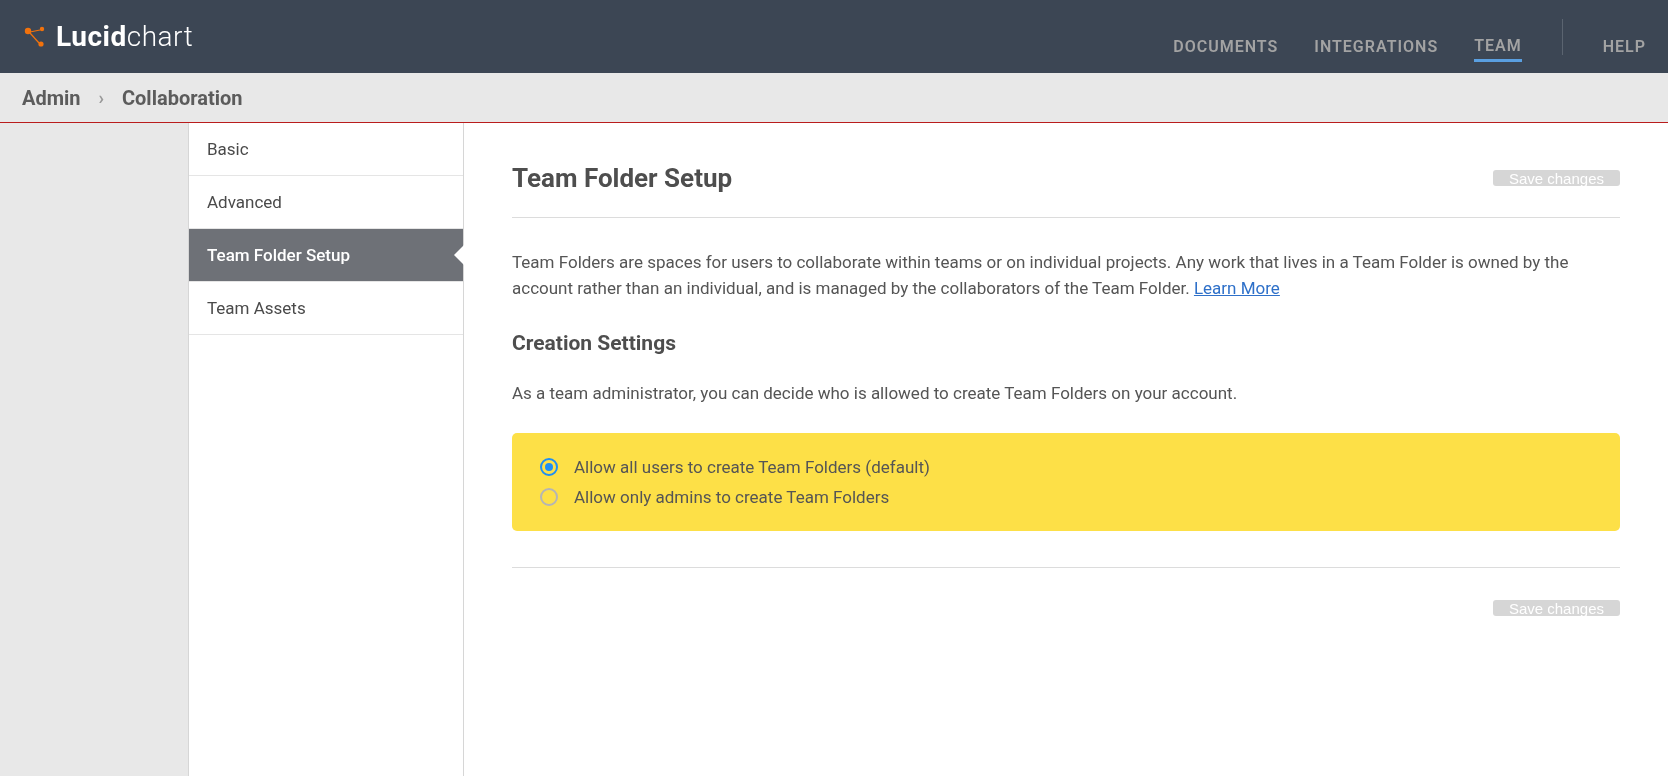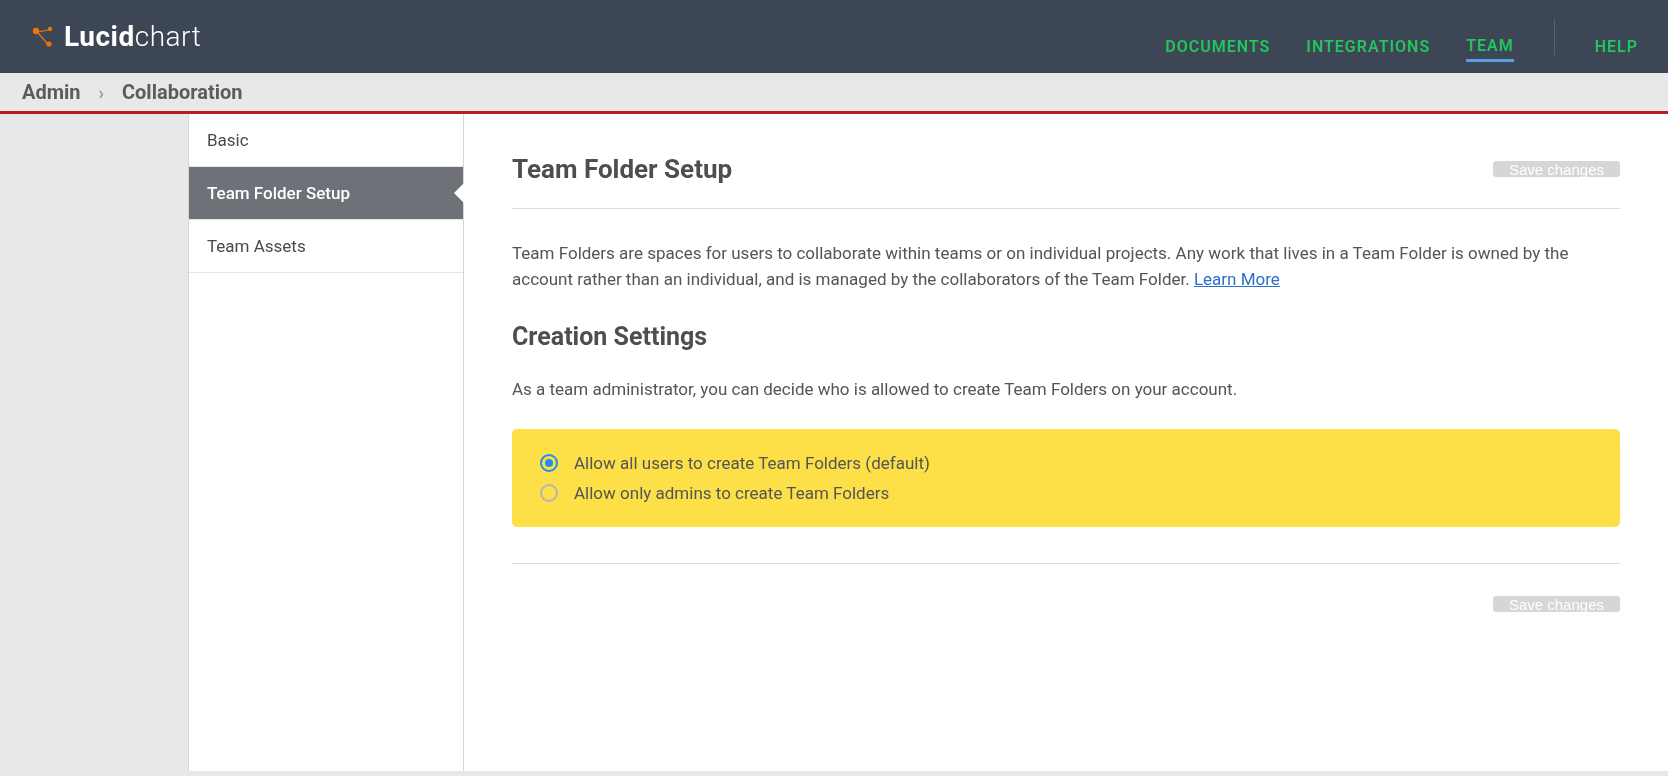--- a/index.html
+++ b/index.html
@@ -13,21 +13,21 @@
       width: 1668px;
       height: 776px;
       overflow: hidden;
     }
     .topbar {
       background: #3C4654;
       height: 73px;
       display: flex;
       align-items: center;
       justify-content: space-between;
-      padding: 0 30px;
+      padding: 0 22px;
     }
     .logo {
       display: flex;
       align-items: center;
       gap: 8px;
     }
     .logo-icon {
       width: 26px;
       height: 26px;
       position: relative;
@@ -40,45 +40,45 @@
     }
     .logo-text .bold {
       font-weight: 700;
     }
     .nav {
       display: flex;
       gap: 36px;
       align-items: center;
     }
     .nav-item {
-      color: #22c55e;
+      color: #a3a3a3;
       font-size: 16px;
       font-weight: 600;
       letter-spacing: 1px;
       cursor: pointer;
       padding-bottom: 4px;
       margin-top: 24px;
     }
     .nav-item.active {
       border-bottom: 3px solid #5a9fe0;
     }
     .nav-divider {
       width: 1px;
       height: 36px;
       background: #5b6470;
       margin: 0 4px;
     }
     .breadcrumb-bar {
       background: #e8e8e8;
-      height: 41px;
+      height: 50px;
       display: flex;
       align-items: center;
       padding: 0 22px;
       gap: 18px;
-      border-bottom: 3px solid #b91c1c;
+      border-bottom: 1px solid #b91c1c;
     }
     .breadcrumb-item {
       color: #5c5c5c;
       font-size: 20px;
       font-weight: 700;
       cursor: pointer;
     }
     .breadcrumb-sep {
       color: #9a9a9a;
       font-size: 18px;
@@ -165,21 +165,21 @@
       line-height: 1.5;
       margin-bottom: 30px;
     }
     .learn-link {
       color: #2e70c9;
       text-decoration: underline;
       cursor: pointer;
     }
     .section-title {
       color: #4e4e4e;
-      font-size: 25px;
+      font-size: 21px;
       font-weight: 700;
       margin-bottom: 28px;
     }
     .section-desc {
       color: #555;
       font-size: 17px;
       margin-bottom: 30px;
     }
     .radio-box {
       background: #fde047;
@@ -257,20 +257,23 @@
   <span class="breadcrumb-item">Collaboration</span>
 </div>
 
 <div class="content-area">
   <div class="left-gutter"></div>
 
   <div class="sidebar">
     <div class="sidebar-item">
       <span>Basic</span>
     </div>
+    <div class="sidebar-item">
+      <span>Advanced</span>
+    </div>
     <div class="sidebar-item active">
       <span>Team Folder Setup</span>
     </div>
     <div class="sidebar-item">
       <span>Team Assets</span>
     </div>
   </div>
 
   <div class="main">
     <div class="main-header">

